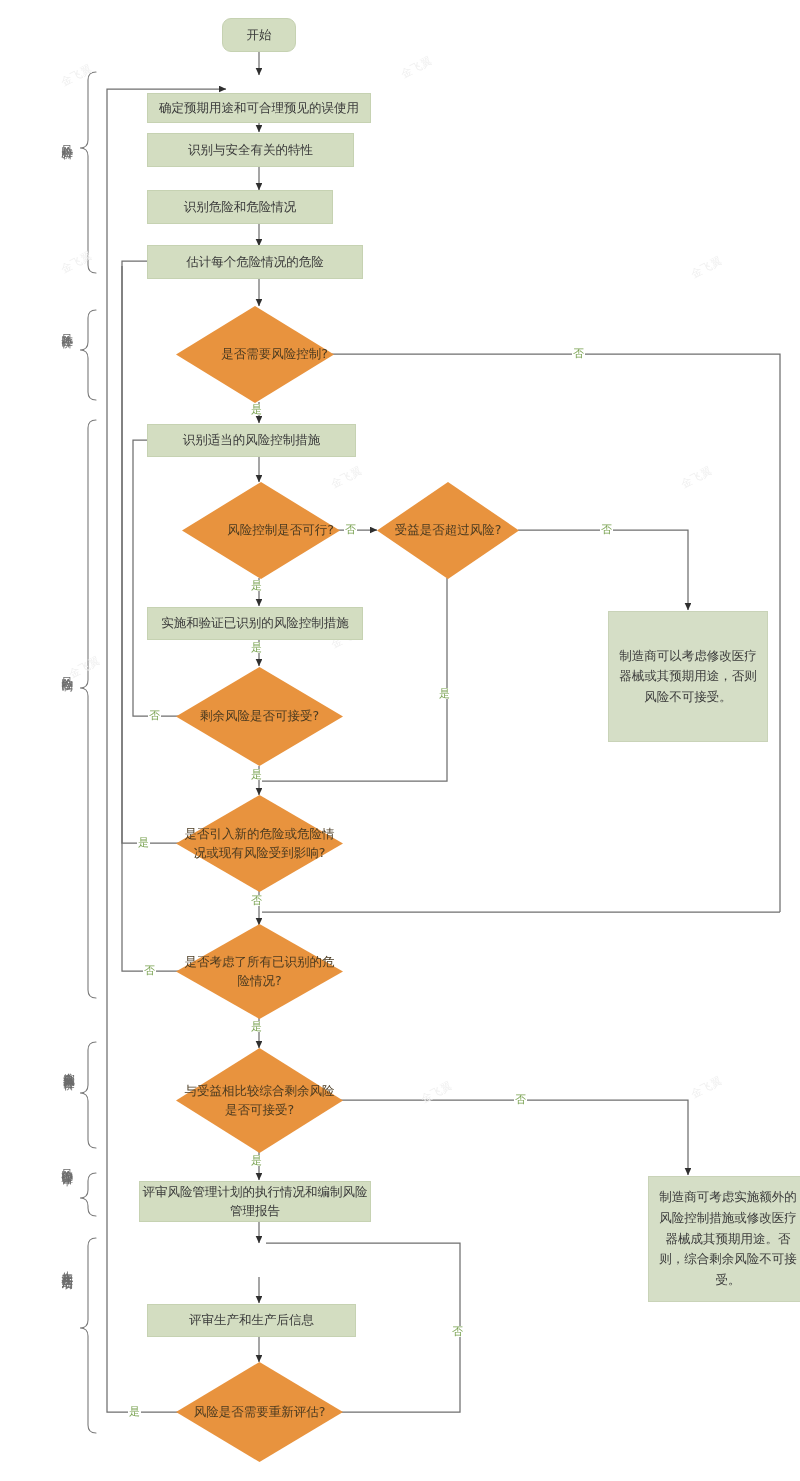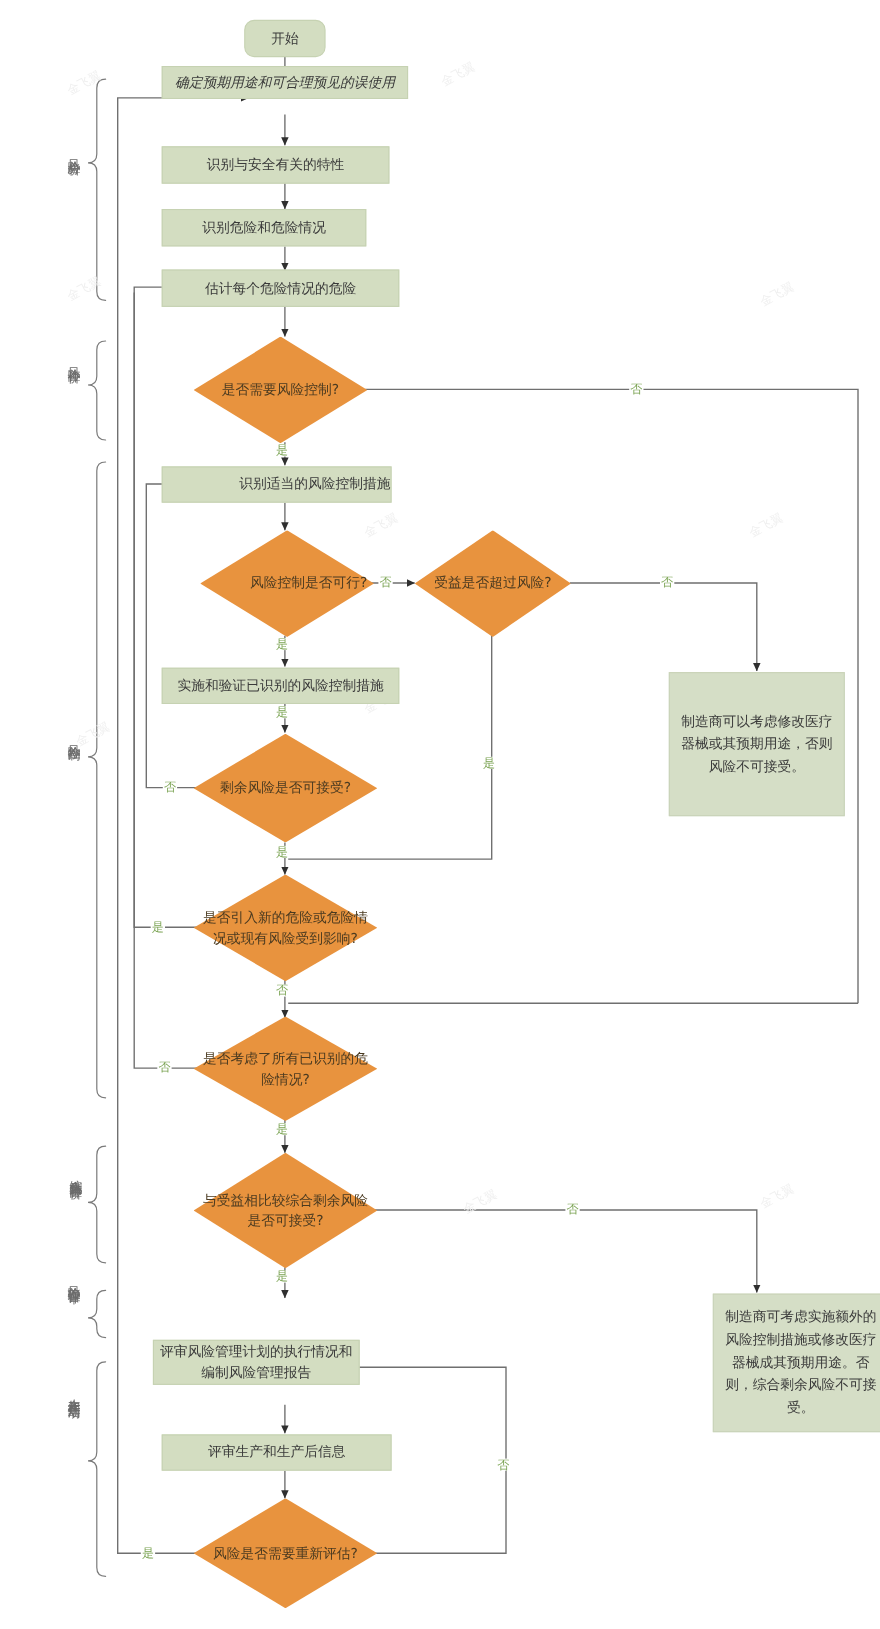--- a/index.html
+++ b/index.html
@@ -123,42 +123,42 @@
   <div class="grouplbl" style="left:58px;top:325px;">风险评价</div>
   <div class="grouplbl" style="left:58px;top:668px;">风险控制</div>
   <div class="grouplbl" style="left:54px;top:1063px;line-height:1.35;width:22px;">综合剩余风险评价</div>
   <div class="grouplbl" style="left:58px;top:1160px;">风险管理评审</div>
   <div class="grouplbl" style="left:58px;top:1262px;">生产和生产后活动</div>
 
   <div class="node term" style="left:222px;top:18px;width:74px;height:34px;">
     <span>开始</span>
   </div>
 
-  <div class="node proc" style="left:147px;top:60px;width:224px;height:30px;font-style:italic;">
+  <div class="node proc" style="left:147px;top:93px;width:224px;height:30px;">
     <span>确定预期用途和可合理预见的误使用</span>
   </div>
 
   <div class="node proc" style="left:147px;top:133px;width:207px;height:34px;">
     <span>识别与安全有关的特性</span>
   </div>
 
   <div class="node proc" style="left:147px;top:190px;width:186px;height:34px;text-align:right;">
     <span>识别危险和危险情况</span>
   </div>
 
   <div class="node proc" style="left:147px;top:245px;width:216px;height:34px;">
     <span>估计每个危险情况的危险</span>
   </div>
 
-  <div class="node dia" style="left:176px;top:306px;width:158px;height:97px;">
+  <div class="node dia" style="left:176px;top:306px;width:158px;height:97px;justify-content:flex-end;">
     <span class="shape"></span>
     <span class="txt">是否需要风险控制?</span>
   </div>
 
-  <div class="node proc" style="left:147px;top:424px;width:209px;height:33px;justify-content:flex-end;">
+  <div class="node proc" style="left:147px;top:424px;width:209px;height:33px;">
     <span>识别适当的风险控制措施</span>
   </div>
 
   <div class="node dia" style="left:182px;top:482px;width:158px;height:97px;justify-content:flex-end;">
     <span class="shape"></span>
     <span class="txt">风险控制是否可行?</span>
   </div>
 
   <div class="node dia" style="left:377px;top:482px;width:142px;height:97px;">
     <span class="shape"></span>
@@ -190,21 +190,21 @@
 
   <div class="node dia" style="left:176px;top:1048px;width:167px;height:105px;">
     <span class="shape"></span>
     <span class="txt">与受益相比较综合剩余风险是否可接受?</span>
   </div>
 
   <div class="node note" style="left:608px;top:1176px;width:160px;height:126px;margin-left:40px;">
     <span>制造商可考虑实施额外的风险控制措施或修改医疗器械成其预期用途。否则，综合剩余风险不可接受。</span>
   </div>
 
-  <div class="node proc" style="left:139px;top:1218px;width:188px;height:41px;">
+  <div class="node proc" style="left:139px;top:1181px;width:232px;height:41px;">
     <span>评审风险管理计划的执行情况和编制风险管理报告</span>
   </div>
 
 
   <div class="node proc" style="left:147px;top:1304px;width:209px;height:33px;">
     <span>评审生产和生产后信息</span>
   </div>
 
   <div class="node dia" style="left:176px;top:1362px;width:167px;height:100px;">
     <span class="shape"></span>

